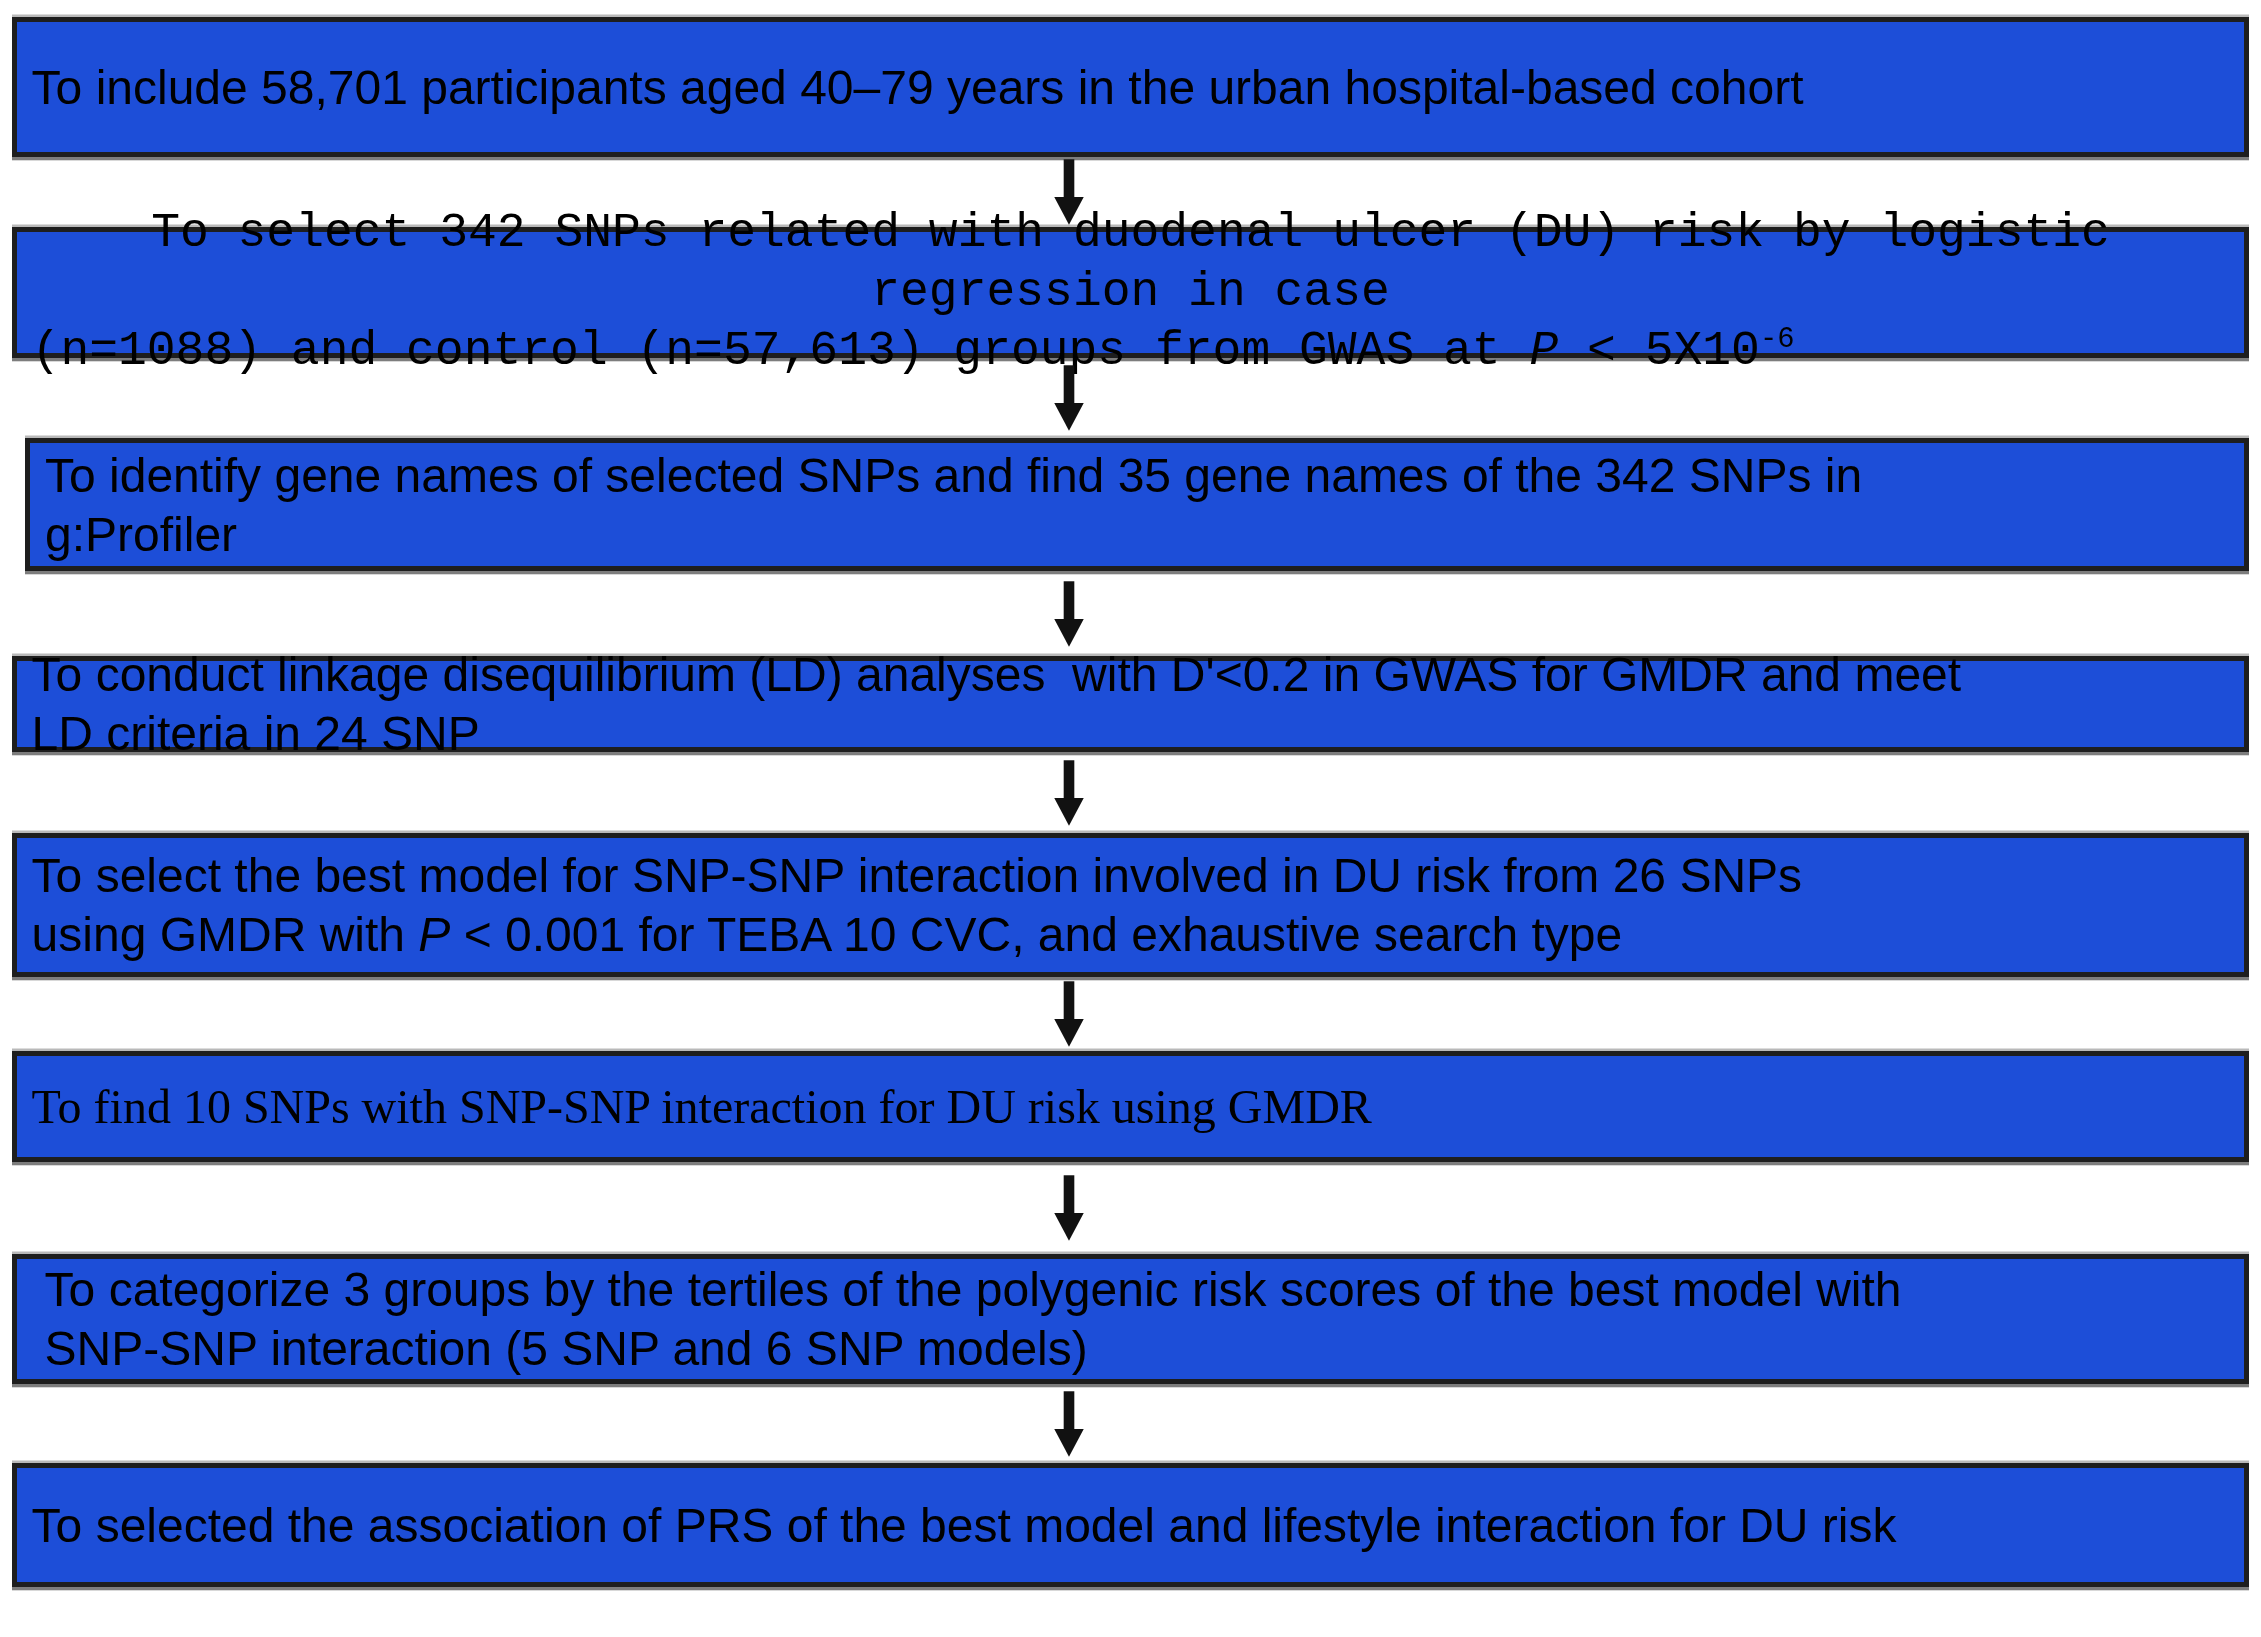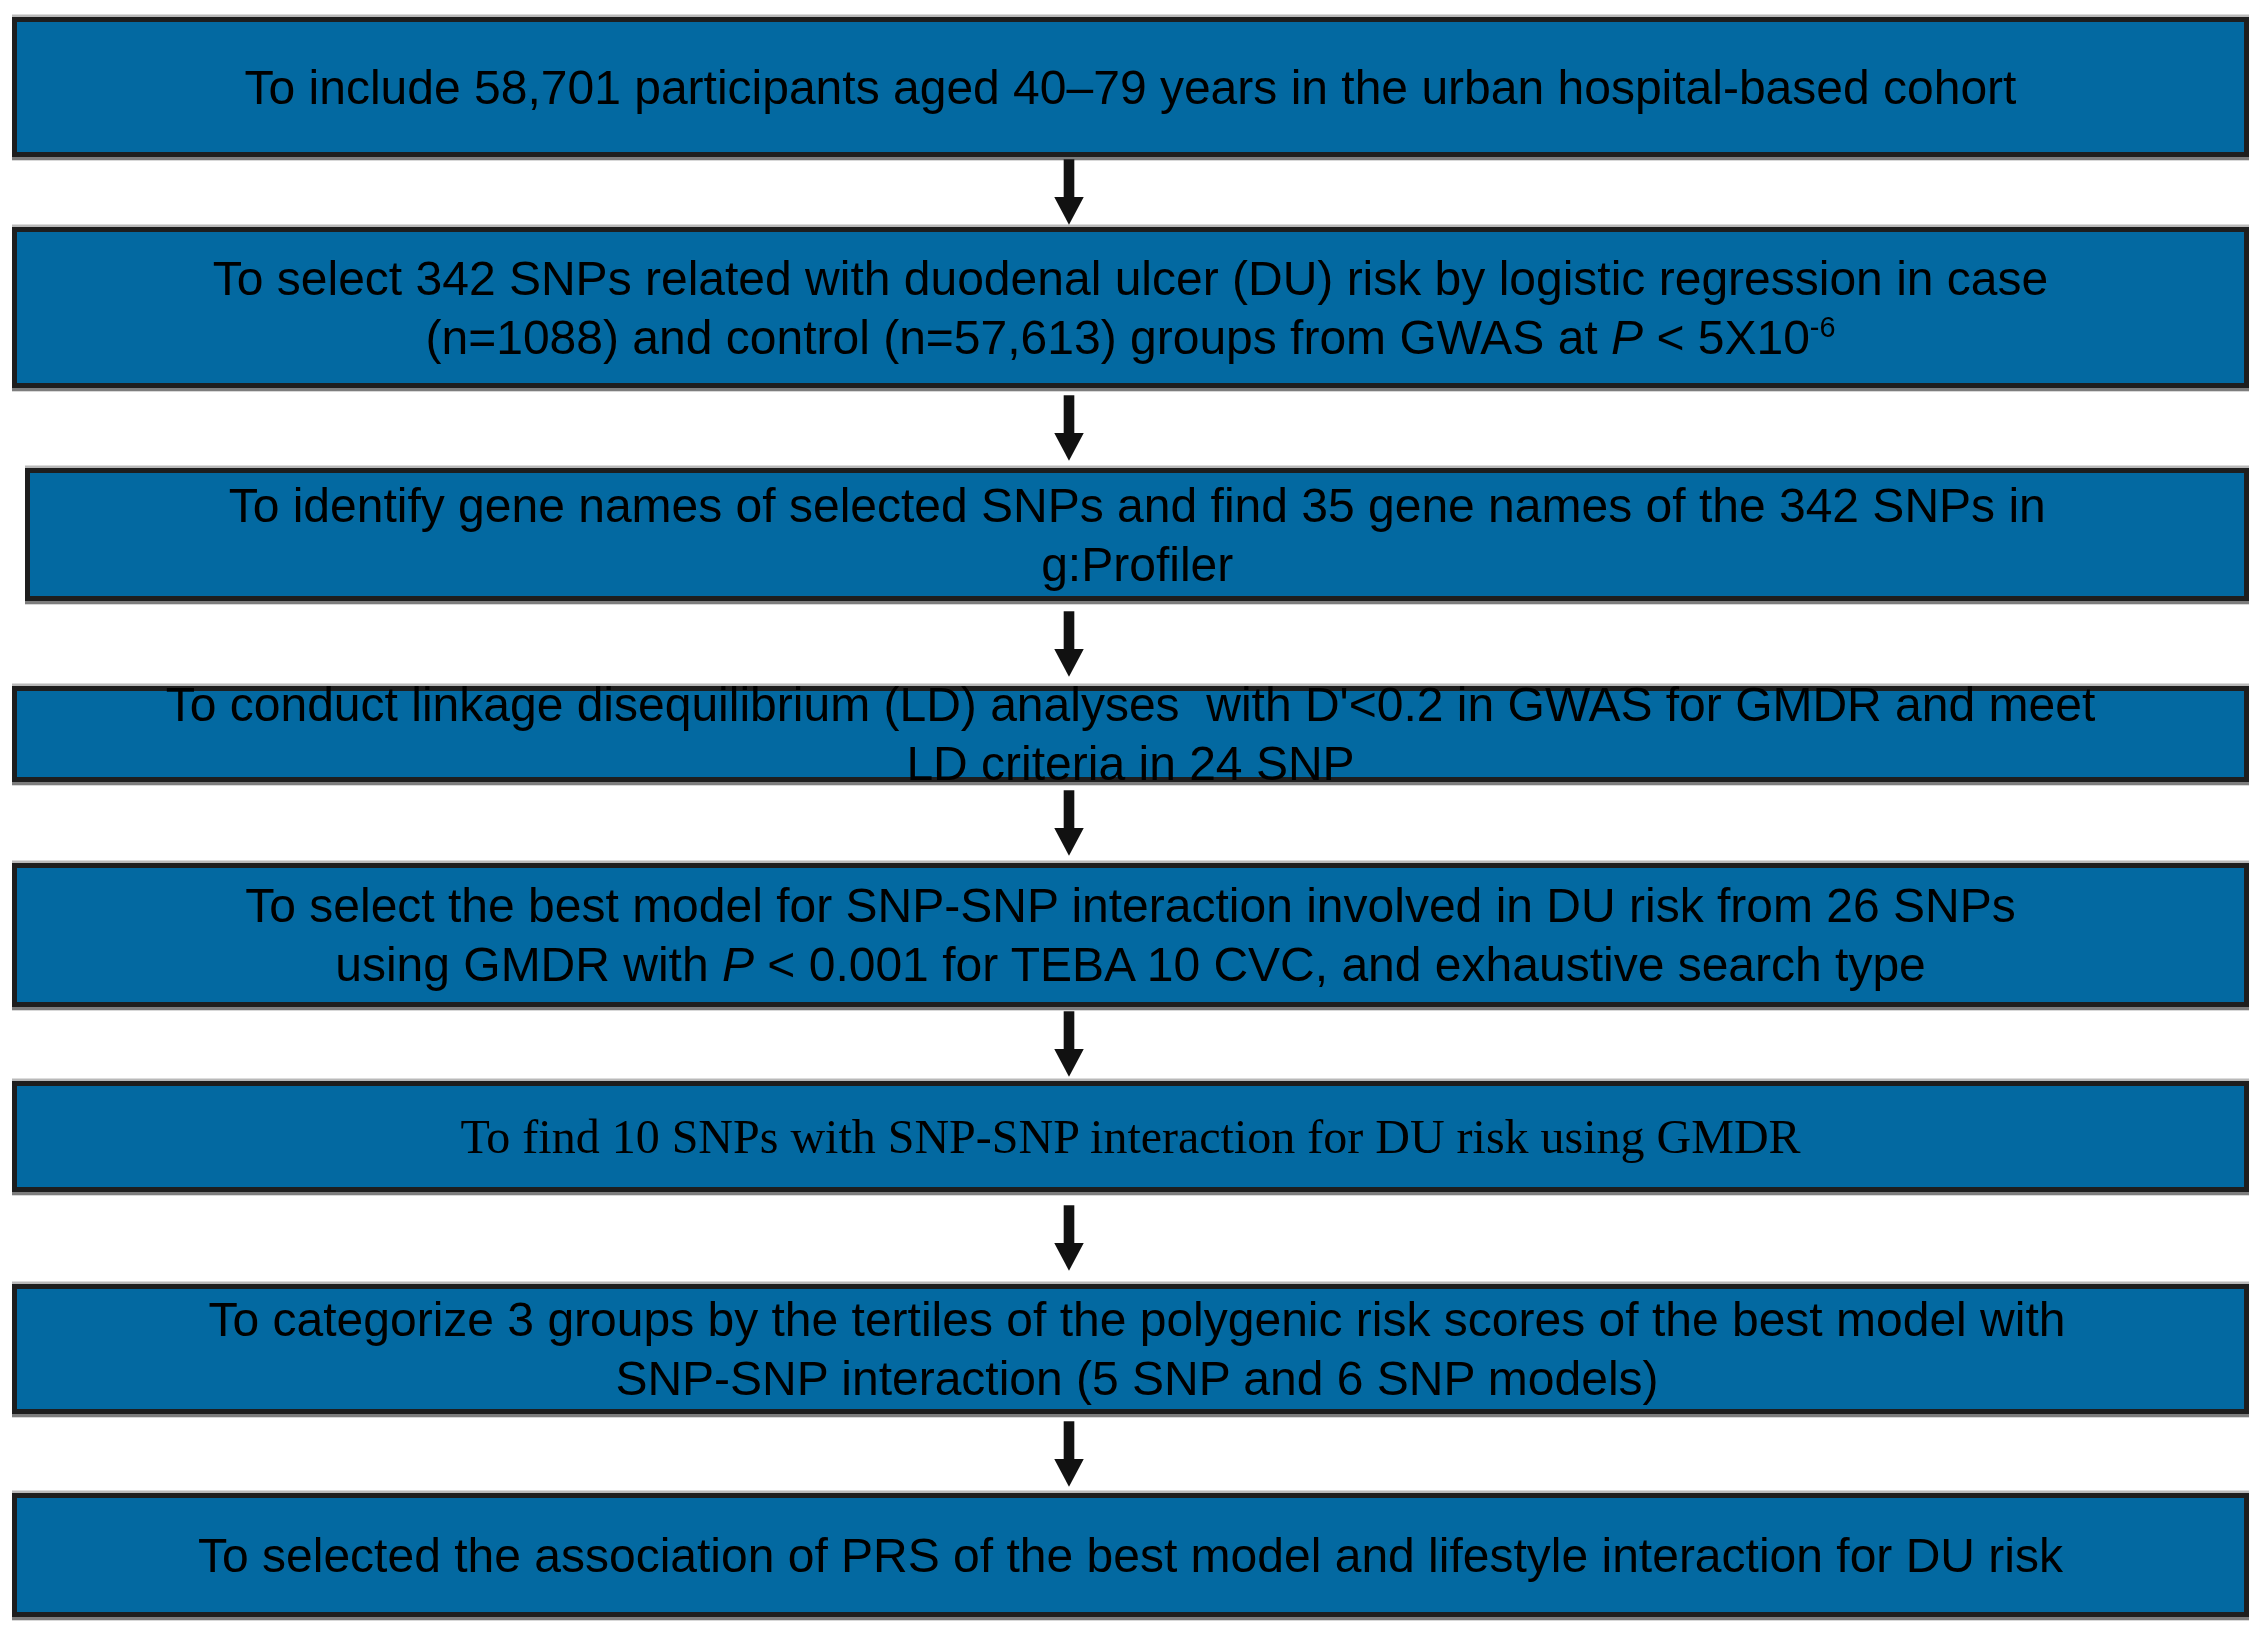--- a/index.html
+++ b/index.html
@@ -19,40 +19,40 @@
     height: 1637px;
     box-sizing: border-box;
     padding-top: 17.3px;
     background: #ffffff;
     overflow: hidden;
   }
   .flow-box {
     box-sizing: border-box;
     margin: 0 11.6px;
     border: 5.8px solid #1e1e1e;
-    background: #0369a1;
+    background: #1d4ed8;
     box-shadow: 0 -2.5px 0 0 #b9b9b9, 0 3.3px 0 0 #7d7d7d;
     display: flex;
     flex-direction: column;
     justify-content: center;
-    align-items: center;
+    align-items: flex-start;
     text-align: center;
     font-size: 48px;
     line-height: 59px;
     padding: 3.3px 15px;
   }
   .line { white-space: pre-wrap; }
   .seg-i { font-style: italic; }
   sup.seg-sup {
     font-size: 0.60em;
     vertical-align: super;
     line-height: 0;
   }
   .b1 { height: 140px; }
-  .b2 { height: 161px; }
+  .b2 { height: 131px; font-family: Liberation Mono, monospace; }
   .b3 { height: 133px; margin-left: 25px; }
   .b4 { height: 96px; }
   .b5 { height: 144px; }
   .b6 { height: 111px; font-family: Liberation Serif, serif; }
   .b7 { height: 130px; padding-left: 28px; }
   .b8 { height: 124px; }
   .gap { position: relative; width: 100%; }
   .g1 { height: 70px; }
   .g2 { height: 80px; }
   .g3 { height: 85px; }

